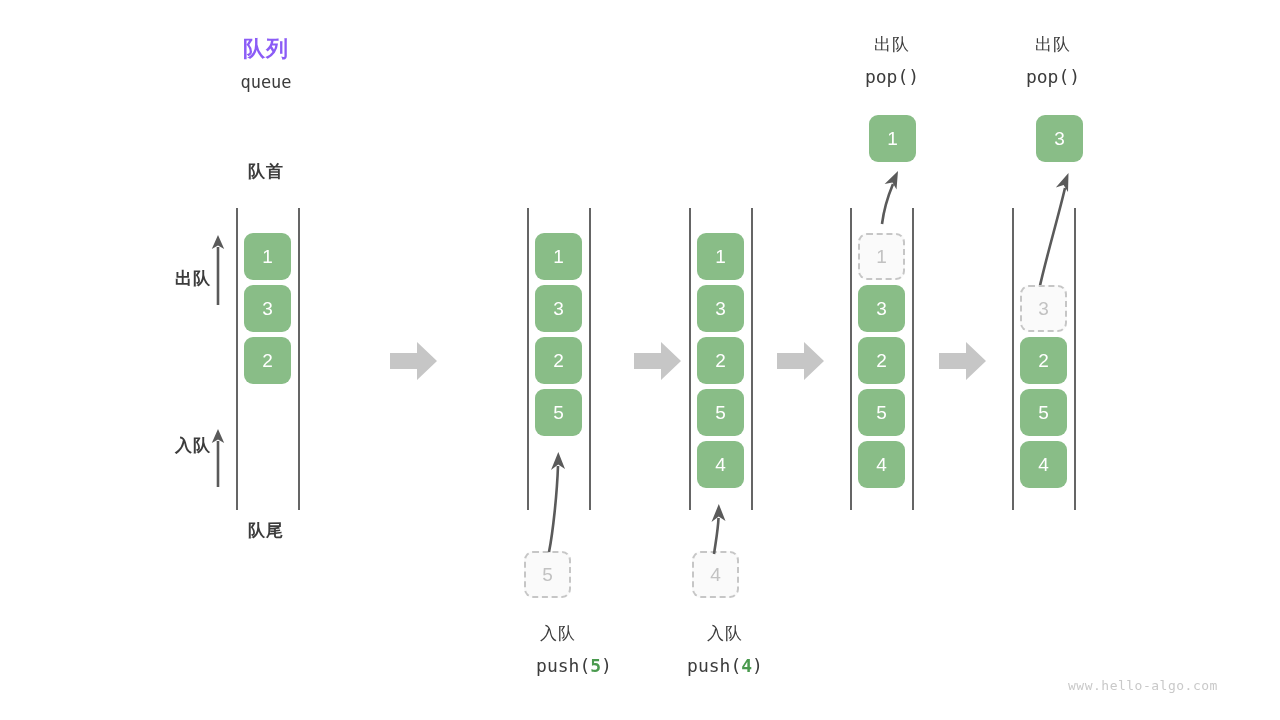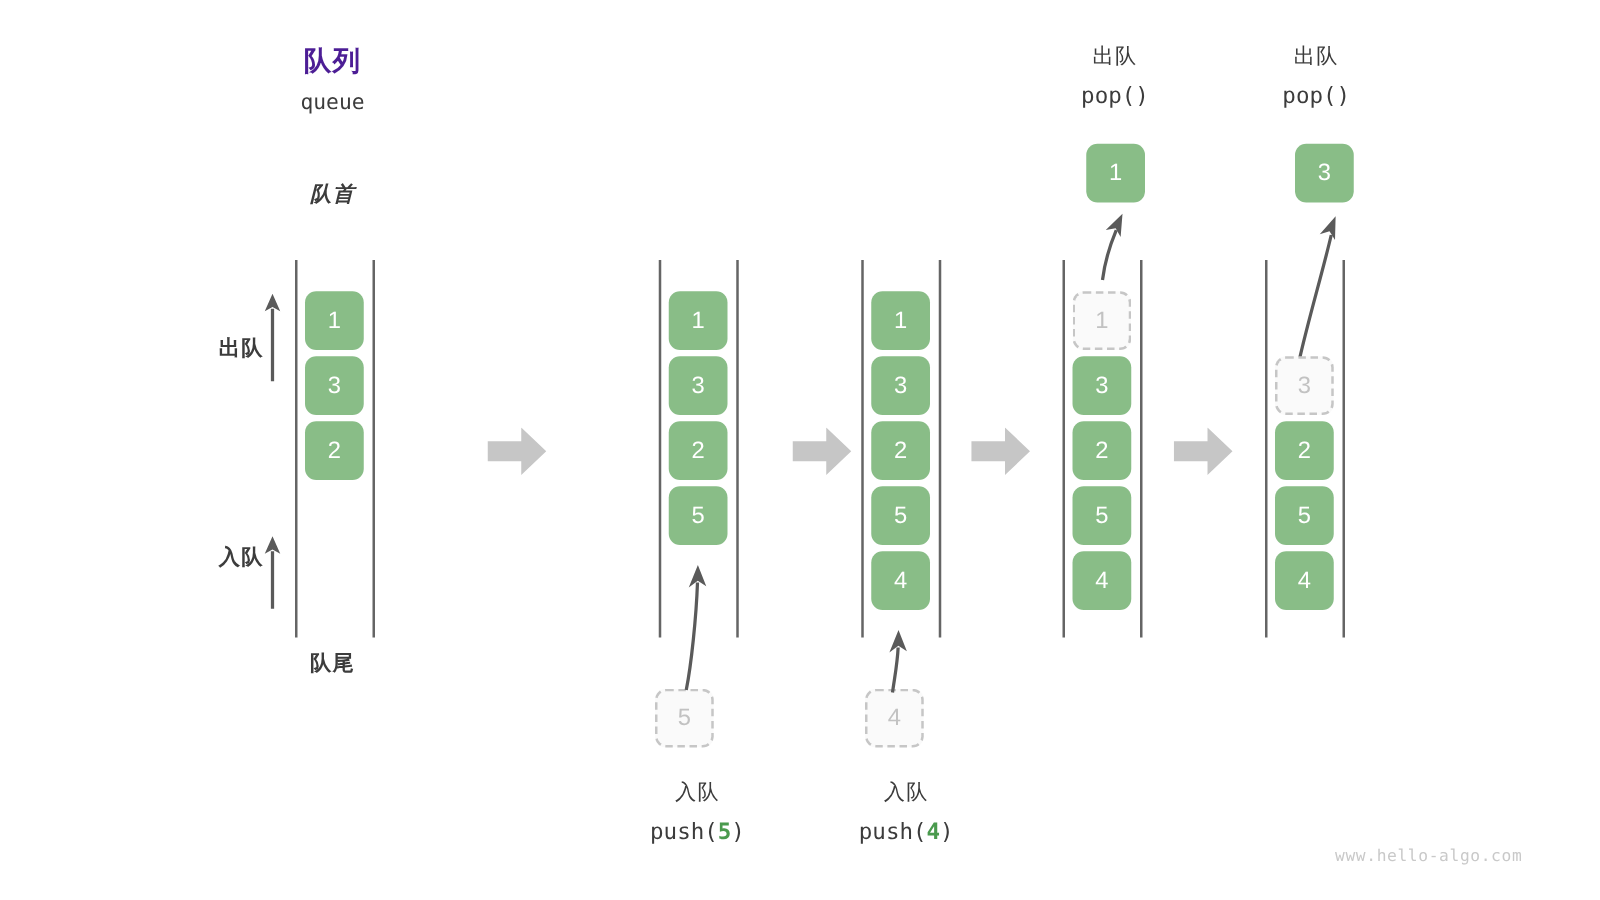--- a/index.html
+++ b/index.html
@@ -6,21 +6,21 @@
   body{
     width:1280px;height:720px;background:#ffffff;
     font-family:"Liberation Sans","DejaVu Sans",sans-serif;
     overflow:hidden;position:relative;
   }
   .stage{position:absolute;left:0;top:0;width:1280px;height:720px;}
   .abs{position:absolute;}
 
   
   .title-cn{
-    font-size:22px;font-weight:bold;color:#4c1d95;
+    font-size:22px;font-weight:bold;color:#8b5cf6;
     text-align:center;letter-spacing:1px;white-space:nowrap;
   }
   .title-mono{
     font-size:17px;color:#3c3c3c;text-align:center;
     font-family:"DejaVu Sans Mono","Liberation Mono",monospace;
     white-space:nowrap;
   }
   .label-bold{
     font-size:17px;font-weight:bold;color:#3c3c3c;
     text-align:center;white-space:nowrap;letter-spacing:1px;
@@ -68,21 +68,21 @@
   .flow svg{display:block;overflow:visible;}
 </style>
 </head>
 <body>
 
 <div class="stage">
 
   <div class="abs title-cn" style="left:186px;top:34px;width:160px;">队列</div>
   <div class="abs title-mono" style="left:186px;top:72px;width:160px;">queue</div>
 
-  <div class="abs label-bold" style="left:206px;top:144px;width:120px;font-style:italic;">队首</div>
+  <div class="abs label-bold" style="left:206px;top:160px;width:120px;">队首</div>
   <div class="abs label-bold" style="left:206px;top:519px;width:120px;">队尾</div>
 
   <div class="abs label-bold" style="left:141px;top:267px;width:70px;text-align:right;">出队</div>
   <div class="abs uparrow" style="left:210px;top:233px;">
     <svg width="16" height="74" viewBox="0 0 16 74">
       <line x1="8" y1="72" x2="8" y2="14" stroke="#5a5a5a" stroke-width="2.6"></line>
       <path d="M8 2 L14.2 16 L8 12.6 L1.8 16 Z" fill="#5a5a5a"></path>
     </svg>
   </div>
 
@@ -118,21 +118,21 @@
   </div>
 
   <div class="abs cell ghost" style="left:524px;top:551px;">5</div>
   <div class="abs flow" style="left:520px;top:440px;">
     <svg width="70" height="120" viewBox="0 0 70 120">
       <path d="M29 112 C33 92, 37 54, 38 26" stroke="#5a5a5a" stroke-width="2.6" fill="none"></path>
       <path d="M38.3 12 L45 29 L38.2 24.5 L31 30 Z" fill="#5a5a5a"></path>
     </svg>
   </div>
   <div class="abs op-cn" style="left:488px;top:622px;width:140px;">入队</div>
-  <div class="abs op-mono" style="left:488px;top:655px;width:140px;"><span>push(</span><span class="num">5</span><span>)</span></div>
+  <div class="abs op-mono" style="left:504px;top:655px;width:140px;"><span>push(</span><span class="num">5</span><span>)</span></div>
 
   <div class="abs blockarrow" style="left:634px;top:342px;">
     <svg width="48" height="38" viewBox="0 0 48 38">
       <path d="M0 11 H27 V0 L47 19 L27 38 V27 H0 Z" fill="#c6c6c6"></path>
     </svg>
   </div>
 
   <div class="abs" style="left:689px;top:208px;width:64px;height:302px;">
     <div class="abs rail" style="left:0px;top:0px;height:302px;"></div>
     <div class="abs rail" style="left:62px;top:0px;height:302px;"></div>

